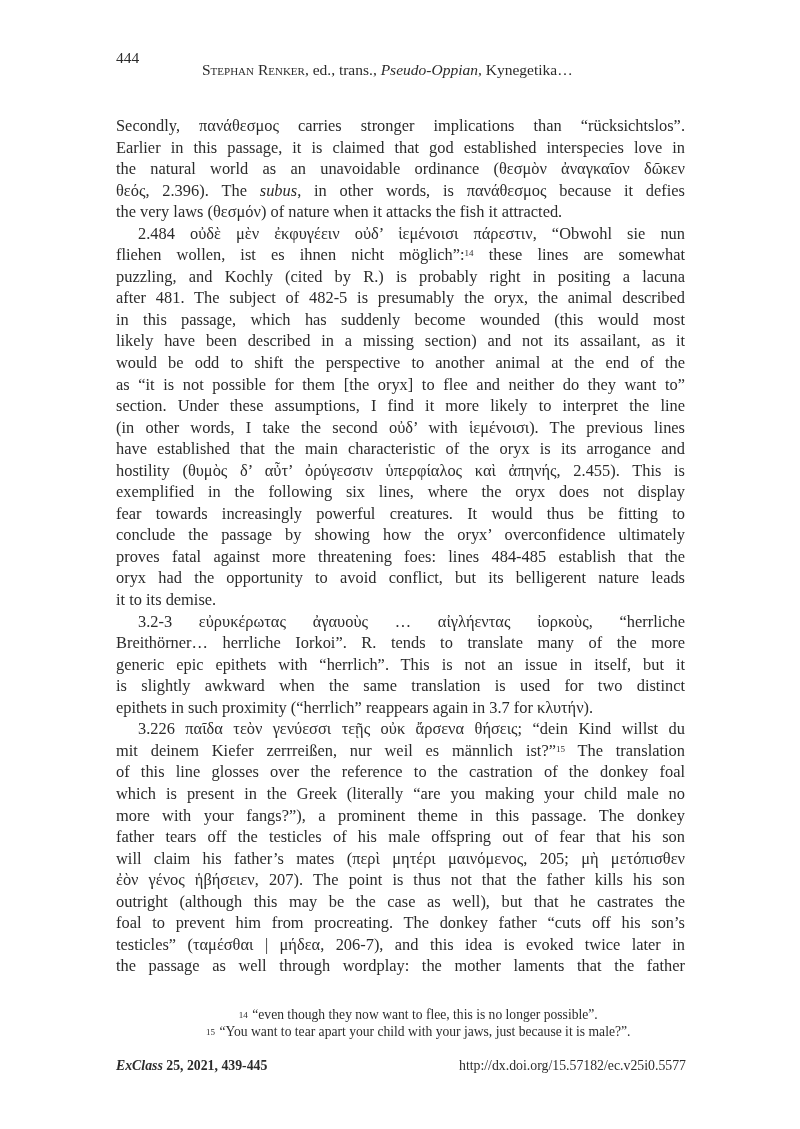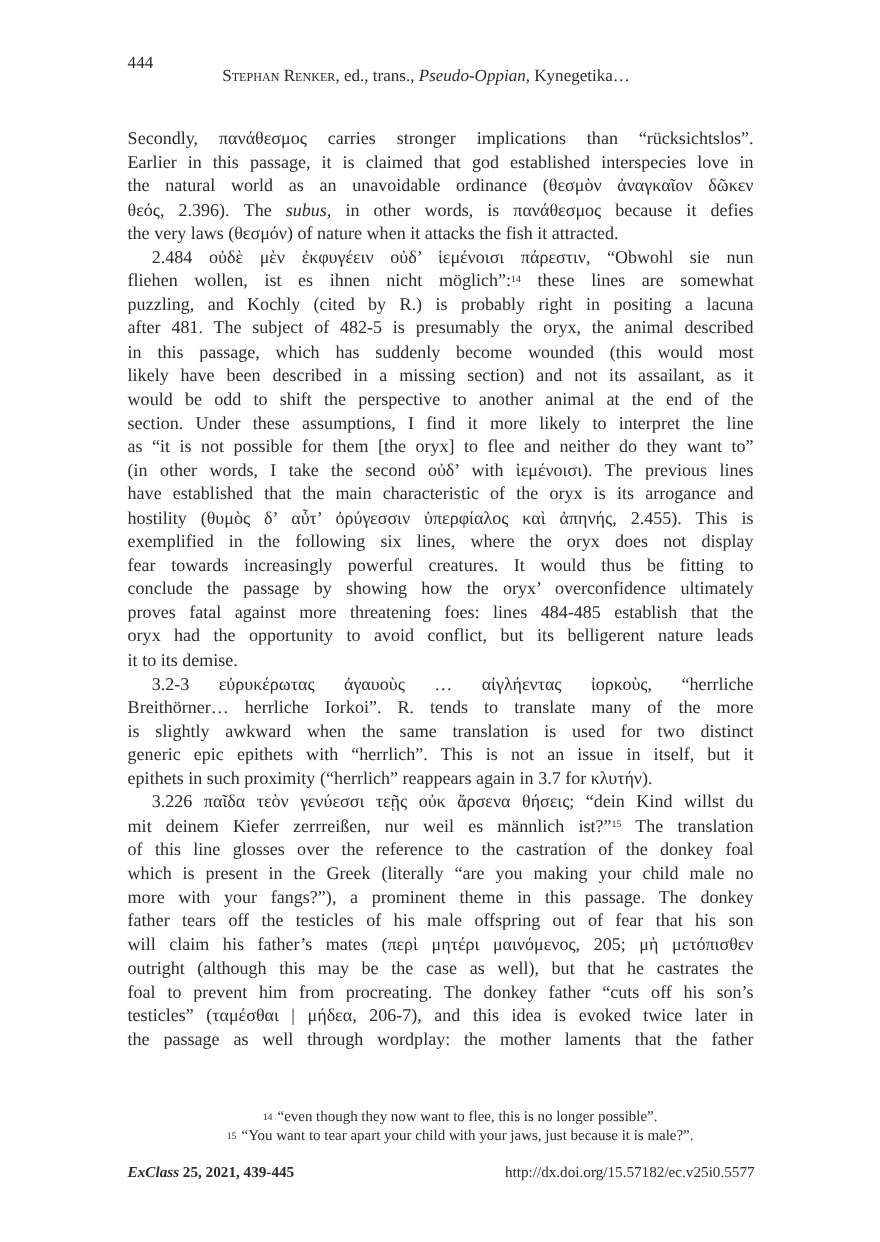--- a/index.html
+++ b/index.html
@@ -36,43 +36,44 @@
     <span class="line">the natural world as an unavoidable ordinance (θεσμὸν ἀναγκαῖον δῶκεν</span>
     <span class="line">θεός, 2.396). The <i>subus</i>, in other words, is πανάθεσμος because it defies</span>
     <span class="line last">the very laws (θεσμόν) of nature when it attacks the fish it attracted.</span>
     <span class="line indent">2.484 οὐδὲ μὲν ἐκφυγέειν οὐδ’ ἱεμένοισι πάρεστιν, “Obwohl sie nun</span>
     <span class="line">fliehen wollen, ist es ihnen nicht möglich”:<sup class="ref">14</sup> these lines are somewhat</span>
     <span class="line">puzzling, and Kochly (cited by R.) is probably right in positing a lacuna</span>
     <span class="line">after 481. The subject of 482-5 is presumably the oryx, the animal described</span>
     <span class="line">in this passage, which has suddenly become wounded (this would most</span>
     <span class="line">likely have been described in a missing section) and not its assailant, as it</span>
     <span class="line">would be odd to shift the perspective to another animal at the end of the</span>
+    <span class="line">as “it is not possible for them [the oryx] to flee and neither do they want to”</span>
     <span class="line">section. Under these assumptions, I find it more likely to interpret the line</span>
-    <span class="line">as “it is not possible for them [the oryx] to flee and neither do they want to”</span>
     <span class="line">(in other words, I take the second οὐδ’ with ἱεμένοισι). The previous lines</span>
     <span class="line">have established that the main characteristic of the oryx is its arrogance and</span>
     <span class="line">hostility (θυμὸς δ’ αὖτ’ ὀρύγεσσιν ὑπερφίαλος καὶ ἀπηνής, 2.455). This is</span>
     <span class="line">exemplified in the following six lines, where the oryx does not display</span>
     <span class="line">fear towards increasingly powerful creatures. It would thus be fitting to</span>
     <span class="line">conclude the passage by showing how the oryx’ overconfidence ultimately</span>
     <span class="line">proves fatal against more threatening foes: lines 484-485 establish that the</span>
     <span class="line">oryx had the opportunity to avoid conflict, but its belligerent nature leads</span>
     <span class="line last">it to its demise.</span>
     <span class="line indent">3.2-3 εὐρυκέρωτας ἀγαυοὺς … αἰγλήεντας ἰορκοὺς, “herrliche</span>
     <span class="line">Breithörner… herrliche Iorkoi”. R. tends to translate many of the more</span>
+    <span class="line">generic epic epithets with “herrlich”. This is not an issue in itself, but it</span>
     <span class="line">is slightly awkward when the same translation is used for two distinct</span>
-    <span class="line">generic epic epithets with “herrlich”. This is not an issue in itself, but it</span>
     <span class="line last">epithets in such proximity (“herrlich” reappears again in 3.7 for κλυτήν).</span>
     <span class="line indent">3.226 παῖδα τεὸν γενύεσσι τεῇς οὐκ ἄρσενα θήσεις; “dein Kind willst du</span>
     <span class="line">mit deinem Kiefer zerrreißen, nur weil es männlich ist?”<sup class="ref">15</sup> The translation</span>
     <span class="line">of this line glosses over the reference to the castration of the donkey foal</span>
     <span class="line">which is present in the Greek (literally “are you making your child male no</span>
     <span class="line">more with your fangs?”), a prominent theme in this passage. The donkey</span>
     <span class="line">father tears off the testicles of his male offspring out of fear that his son</span>
     <span class="line">will claim his father’s mates (περὶ μητέρι μαινόμενος, 205; μὴ μετόπισθεν</span>
+    <span class="line">ἐὸν γένος ἡβήσειεν, 207). The point is thus not that the father kills his son</span>
     <span class="line">outright (although this may be the case as well), but that he castrates the</span>
     <span class="line">foal to prevent him from procreating. The donkey father “cuts off his son’s</span>
     <span class="line">testicles” (ταμέσθαι | μήδεα, 206-7), and this idea is evoked twice later in</span>
     <span class="line">the passage as well through wordplay: the mother laments that the father</span>
   </div>
 
 <div class="fns" id="fns">
     <span class="fn"><span class="mark">14</span><span>“even though they now want to flee, this is no longer possible”.</span></span>
     <span class="fn"><span class="mark">15</span><span>“You want to tear apart your child with your jaws, just because it is male?”.</span></span>
   </div>

